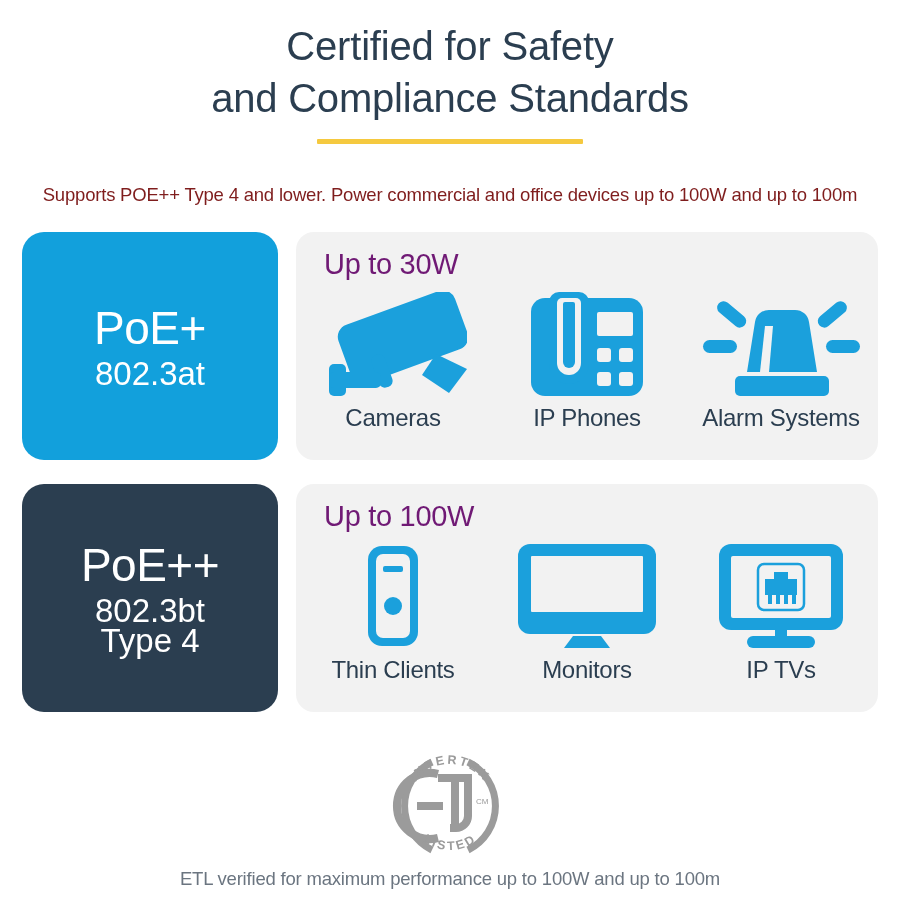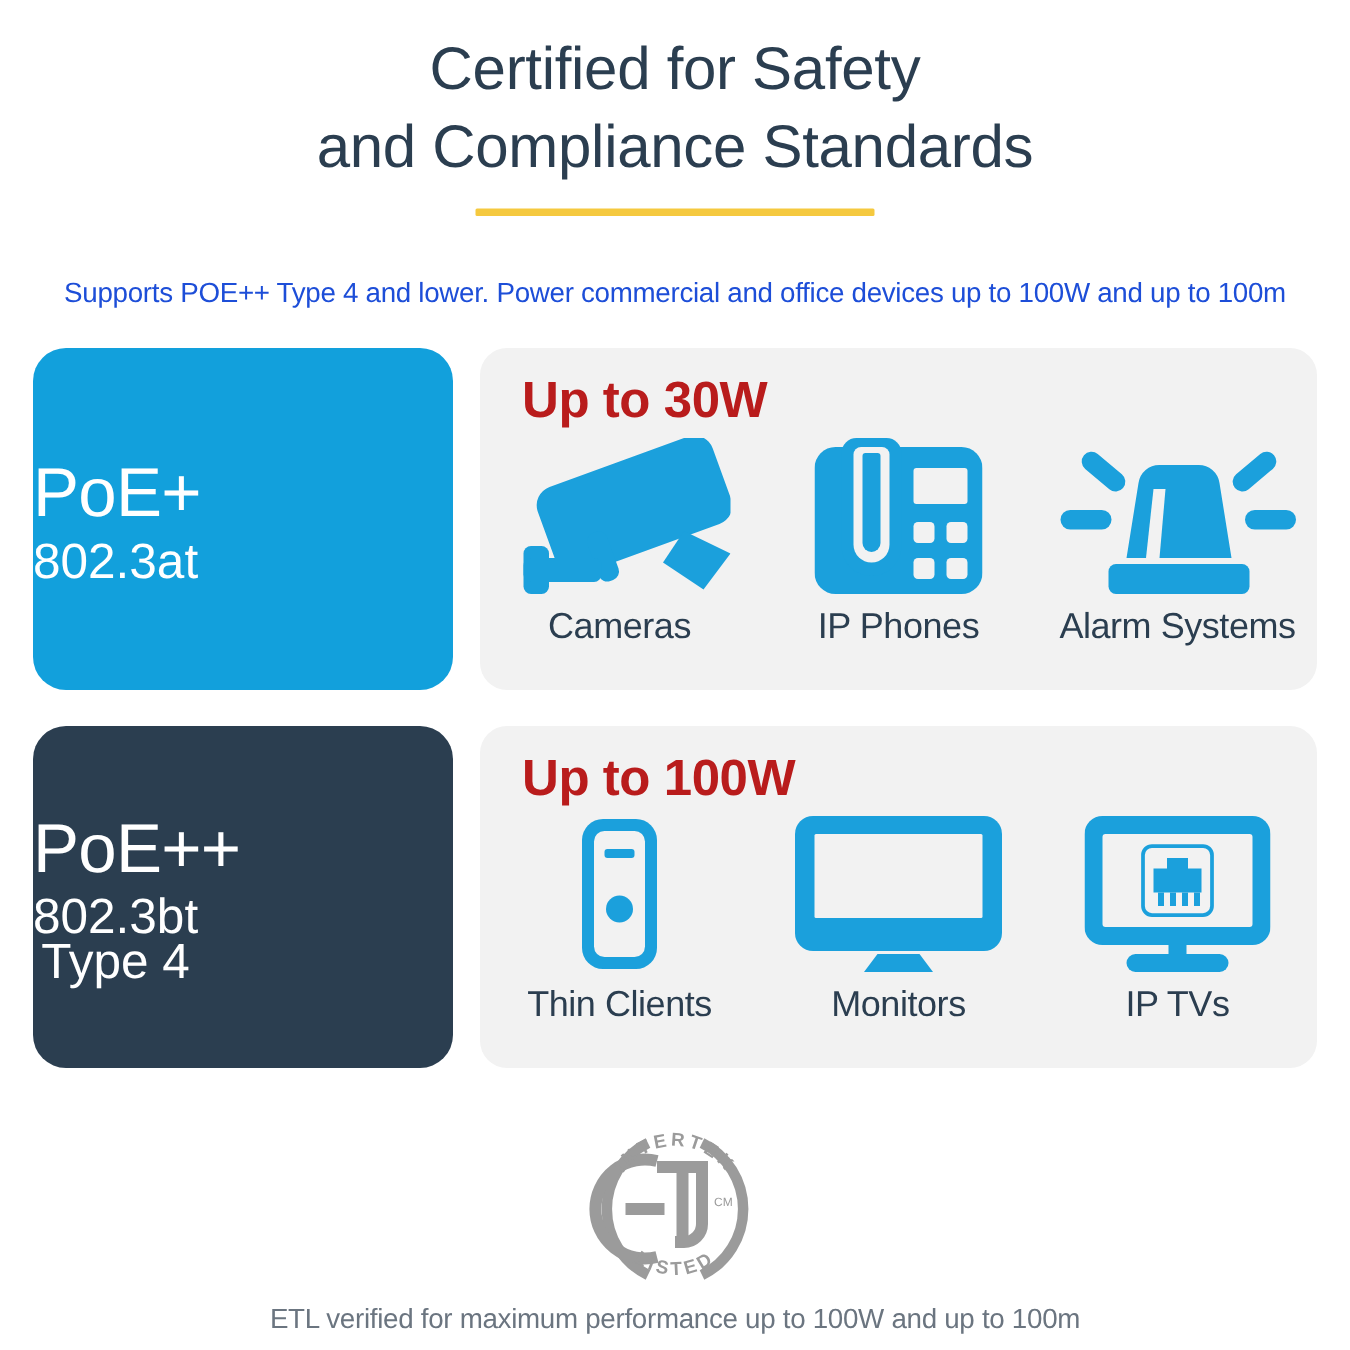--- a/index.html
+++ b/index.html
@@ -34,44 +34,44 @@
     height: 5px;
     background: #f5c93f;
     margin: 15px auto 0 auto;
     border-radius: 1px;
   }
   #subtitle {
     margin-top: 40px;
     text-align: center;
     font-size: 18.5px;
     font-weight: 400;
-    color: #1d4ed8;
+    color: #7f1d1d;
     letter-spacing: -0.2px;
     white-space: nowrap;
   }
 
   
   .row {
     position: absolute;
     left: 22px;
     width: 856px;
     height: 228px;
     display: flex;
     gap: 18px;
   }
   #row-poe-plus  { top: 232px; }
   #row-poe-plus-plus { top: 484px; }
 
   .badge-card {
-    width: 280px;
+    width: 256px;
     height: 228px;
     border-radius: 22px;
     display: flex;
     flex-direction: column;
-    align-items: flex-start;
+    align-items: center;
     justify-content: center;
     color: #ffffff;
     flex: none;
   }
   .badge-card.blue { background: #12a0dc; }
   .badge-card.dark { background: #2b3e50; }
   .badge-title {
     font-size: 46px;
     font-weight: 400;
     line-height: 50px;
@@ -88,23 +88,23 @@
   .devices-panel {
     flex: 1;
     background: #f2f2f2;
     border-radius: 18px;
     position: relative;
   }
   .panel-power {
     position: absolute;
     left: 28px;
     top: 16px;
-    font-size: 34px;
-    font-weight: 700;
-    color: #b91c1c;
+    font-size: 29px;
+    font-weight: 400;
+    color: #701a75;
     letter-spacing: -0.3px;
   }
   .device-grid {
     position: absolute;
     left: 0;
     right: 0;
     top: 58px;
     display: flex;
   }
   .device {

